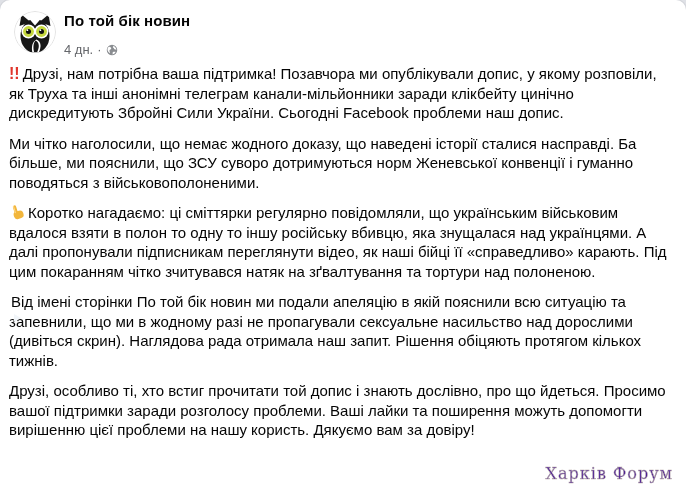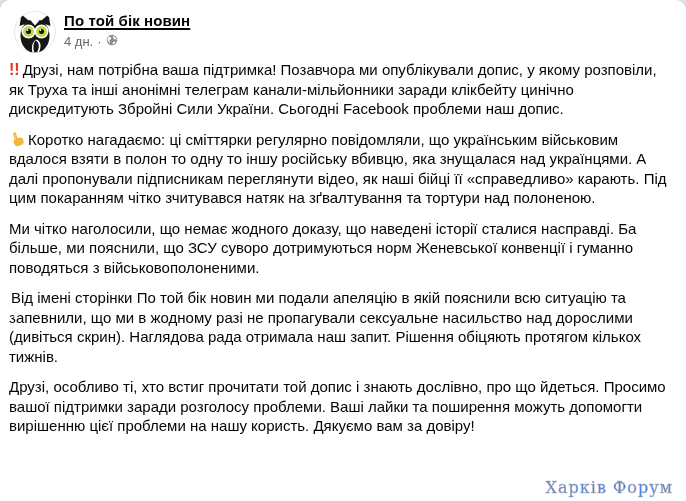--- a/index.html
+++ b/index.html
@@ -31,30 +31,30 @@
     flex: none;
     cursor: pointer;
     display: block;
   }
   .hmeta { padding-top: 1px; }
   .page-name {
     display: inline-block;
     font-size: 15px;
     font-weight: 700;
     color: #050505;
-    text-decoration: underline;
     text-decoration-thickness: 1.5px;
     text-underline-offset: 2px;
     letter-spacing: 0.1px;
     cursor: pointer;
   }
   .sub {
     display: flex;
+    align-items: center;
     gap: 4px;
-    margin-top: 4px;
+    margin-top: 12px;
     color: #65676b;
     font-size: 13px;
   }
   .timestamp { cursor: pointer; }
   .dot-sep { color: #65676b; }
   .globe { display: inline-block; line-height: 0; }
   
   .post-body {
     padding: 3px 12px 0 9px;
     font-size: 15px;
@@ -94,25 +94,25 @@
     top: 3.5px;
     width: 0; height: 0;
     border-left: 7px solid #f1f5f9;
     border-top: 4.5px solid transparent;
     border-bottom: 4.5px solid transparent;
   }
   
   .watermark {
     position: absolute;
     right: 13px;
-    bottom: 4px;
+    bottom: 18px;
     font-family: "DejaVu Serif", serif;
     font-size: 16px;
     letter-spacing: 1px;
-    color: #3b82f6;
+    color: #4c1d95;
     -webkit-text-stroke: 0.5px #b9aeaa;
     pointer-events: none;
   }
 </style>
 </head>
 <body>
 
 <div class="card">
 
   <div class="header">
@@ -154,29 +154,29 @@
           </svg>
         </span>
       </div>
     </div>
   </div>
 
   <div class="post-body">
     <p><span class="excl">!!</span><span>Друзі, нам потрібна ваша підтримка! Позавчора ми опублікували допис, у якому розповіли, як Труха та інші анонімні телеграм канали-мільйонники заради клікбейту цинічно дискредитують Збройні Сили України. Сьогодні Facebook проблеми наш допис.</span></p>
 
 
+    <p><span>Ми чітко наголосили, що немає жодного доказу, що наведені історії сталися насправді. Ба більше, ми пояснили, що ЗСУ суворо дотримуються норм Женевської конвенції і гуманно поводяться з військовополоненими.</span></p>
+
     <p><span class="emj"><svg width="17" height="17" viewBox="0 0 18 18">
             <g transform="rotate(-18 9 9)">
               <rect x="4.2" y="7.6" width="10.4" height="8.2" rx="3.6" fill="#f2b63c"></rect>
               <rect x="6" y="0.8" width="3.5" height="9.5" rx="1.75" fill="#f2b63c"></rect>
               <rect x="6.35" y="1.1" width="1.1" height="8" rx="0.55" fill="#ffd98a"></rect>
             </g>
           </svg></span><span>Коротко нагадаємо: ці сміттярки регулярно повідомляли, що українським військовим вдалося взяти в полон то одну то іншу російську вбивцю, яка знущалася над українцями. А далі пропонували підписникам переглянути відео, як наші бійці її «справедливо» карають. Під цим покаранням чітко зчитувався натяк на зґвалтування та тортури над полоненою.</span></p>
-
-    <p><span>Ми чітко наголосили, що немає жодного доказу, що наведені історії сталися насправді. Ба більше, ми пояснили, що ЗСУ суворо дотримуються норм Женевської конвенції і гуманно поводяться з військовополоненими.</span></p>
 
     <p><span class="emj"><span class="play-emoji"></span></span><span>Від імені сторінки По той бік новин ми подали апеляцію в якій пояснили всю ситуацію та запевнили, що ми в жодному разі не пропагували сексуальне насильство над дорослими (дивіться скрин). Наглядова рада отримала наш запит. Рішення обіцяють протягом кількох тижнів.</span></p>
 
     <p><span>Друзі, особливо ті, хто встиг прочитати той допис і знають дослівно, про що йдеться. Просимо вашої підтримки заради розголосу проблеми. Ваші лайки та поширення можуть допомогти вирішенню цієї проблеми на нашу користь. Дякуємо вам за довіру!</span></p>
   </div>
 
   <div class="watermark">Харків Форум</div>
 
 </div>
 

